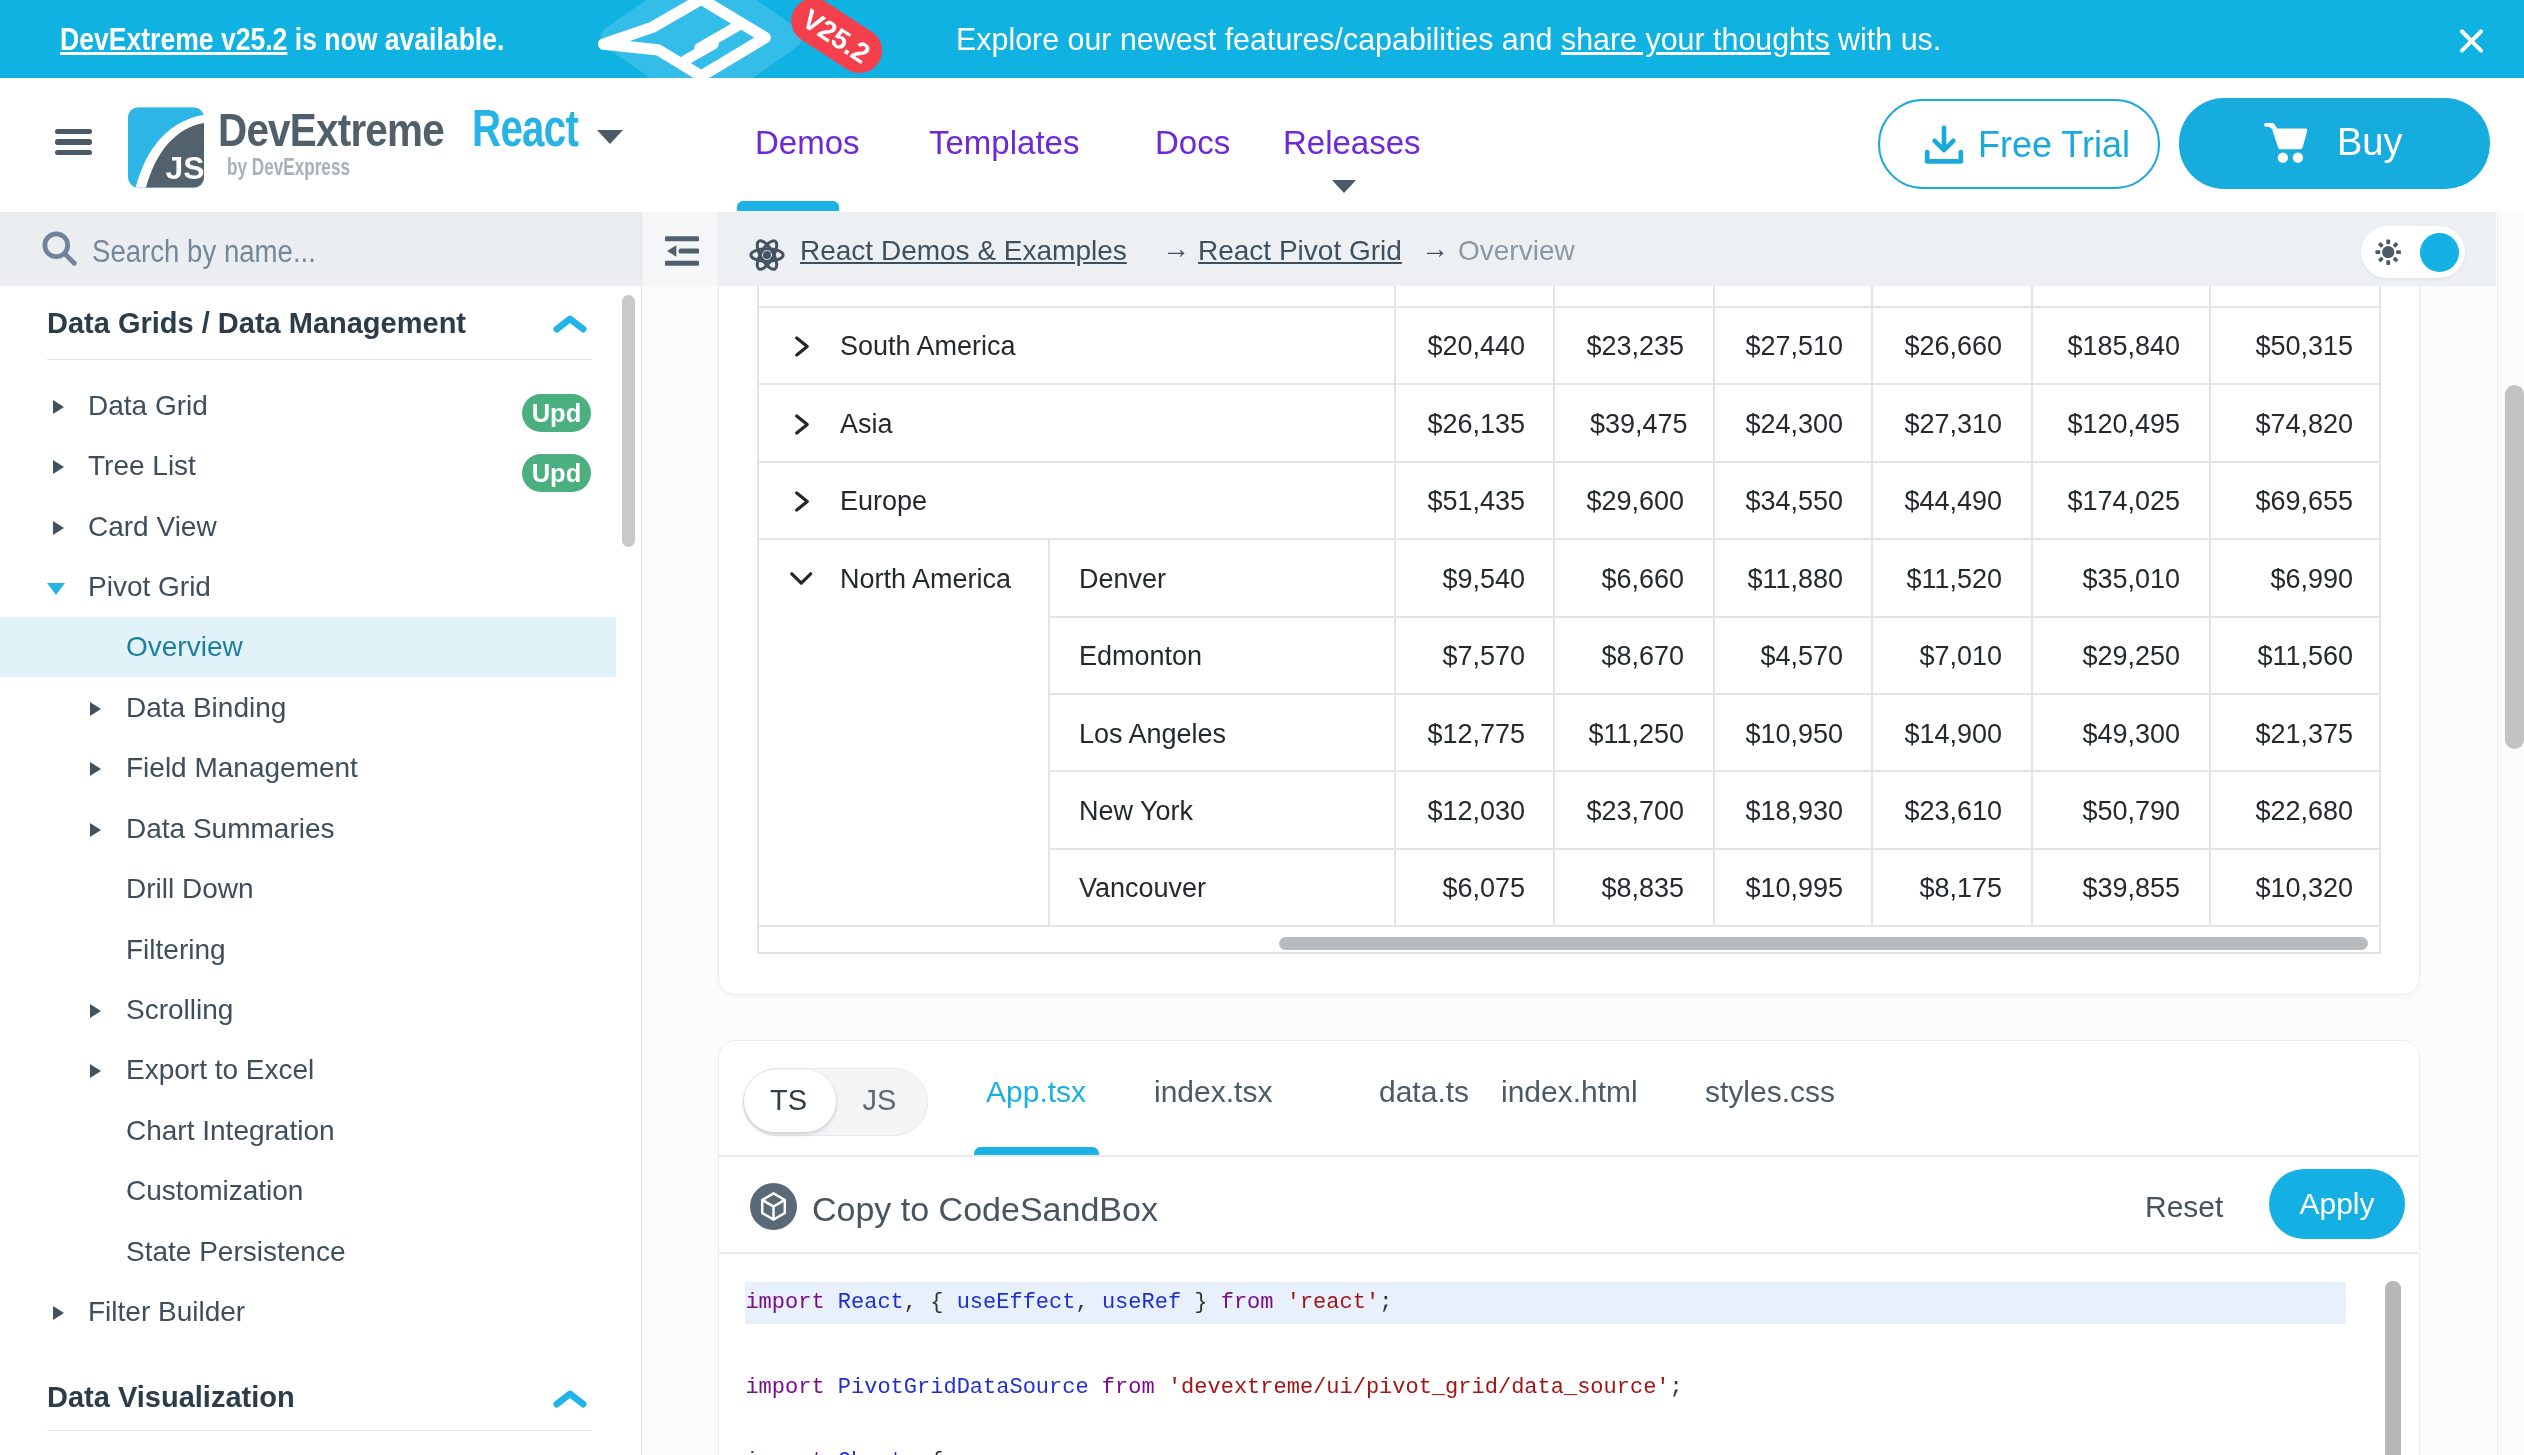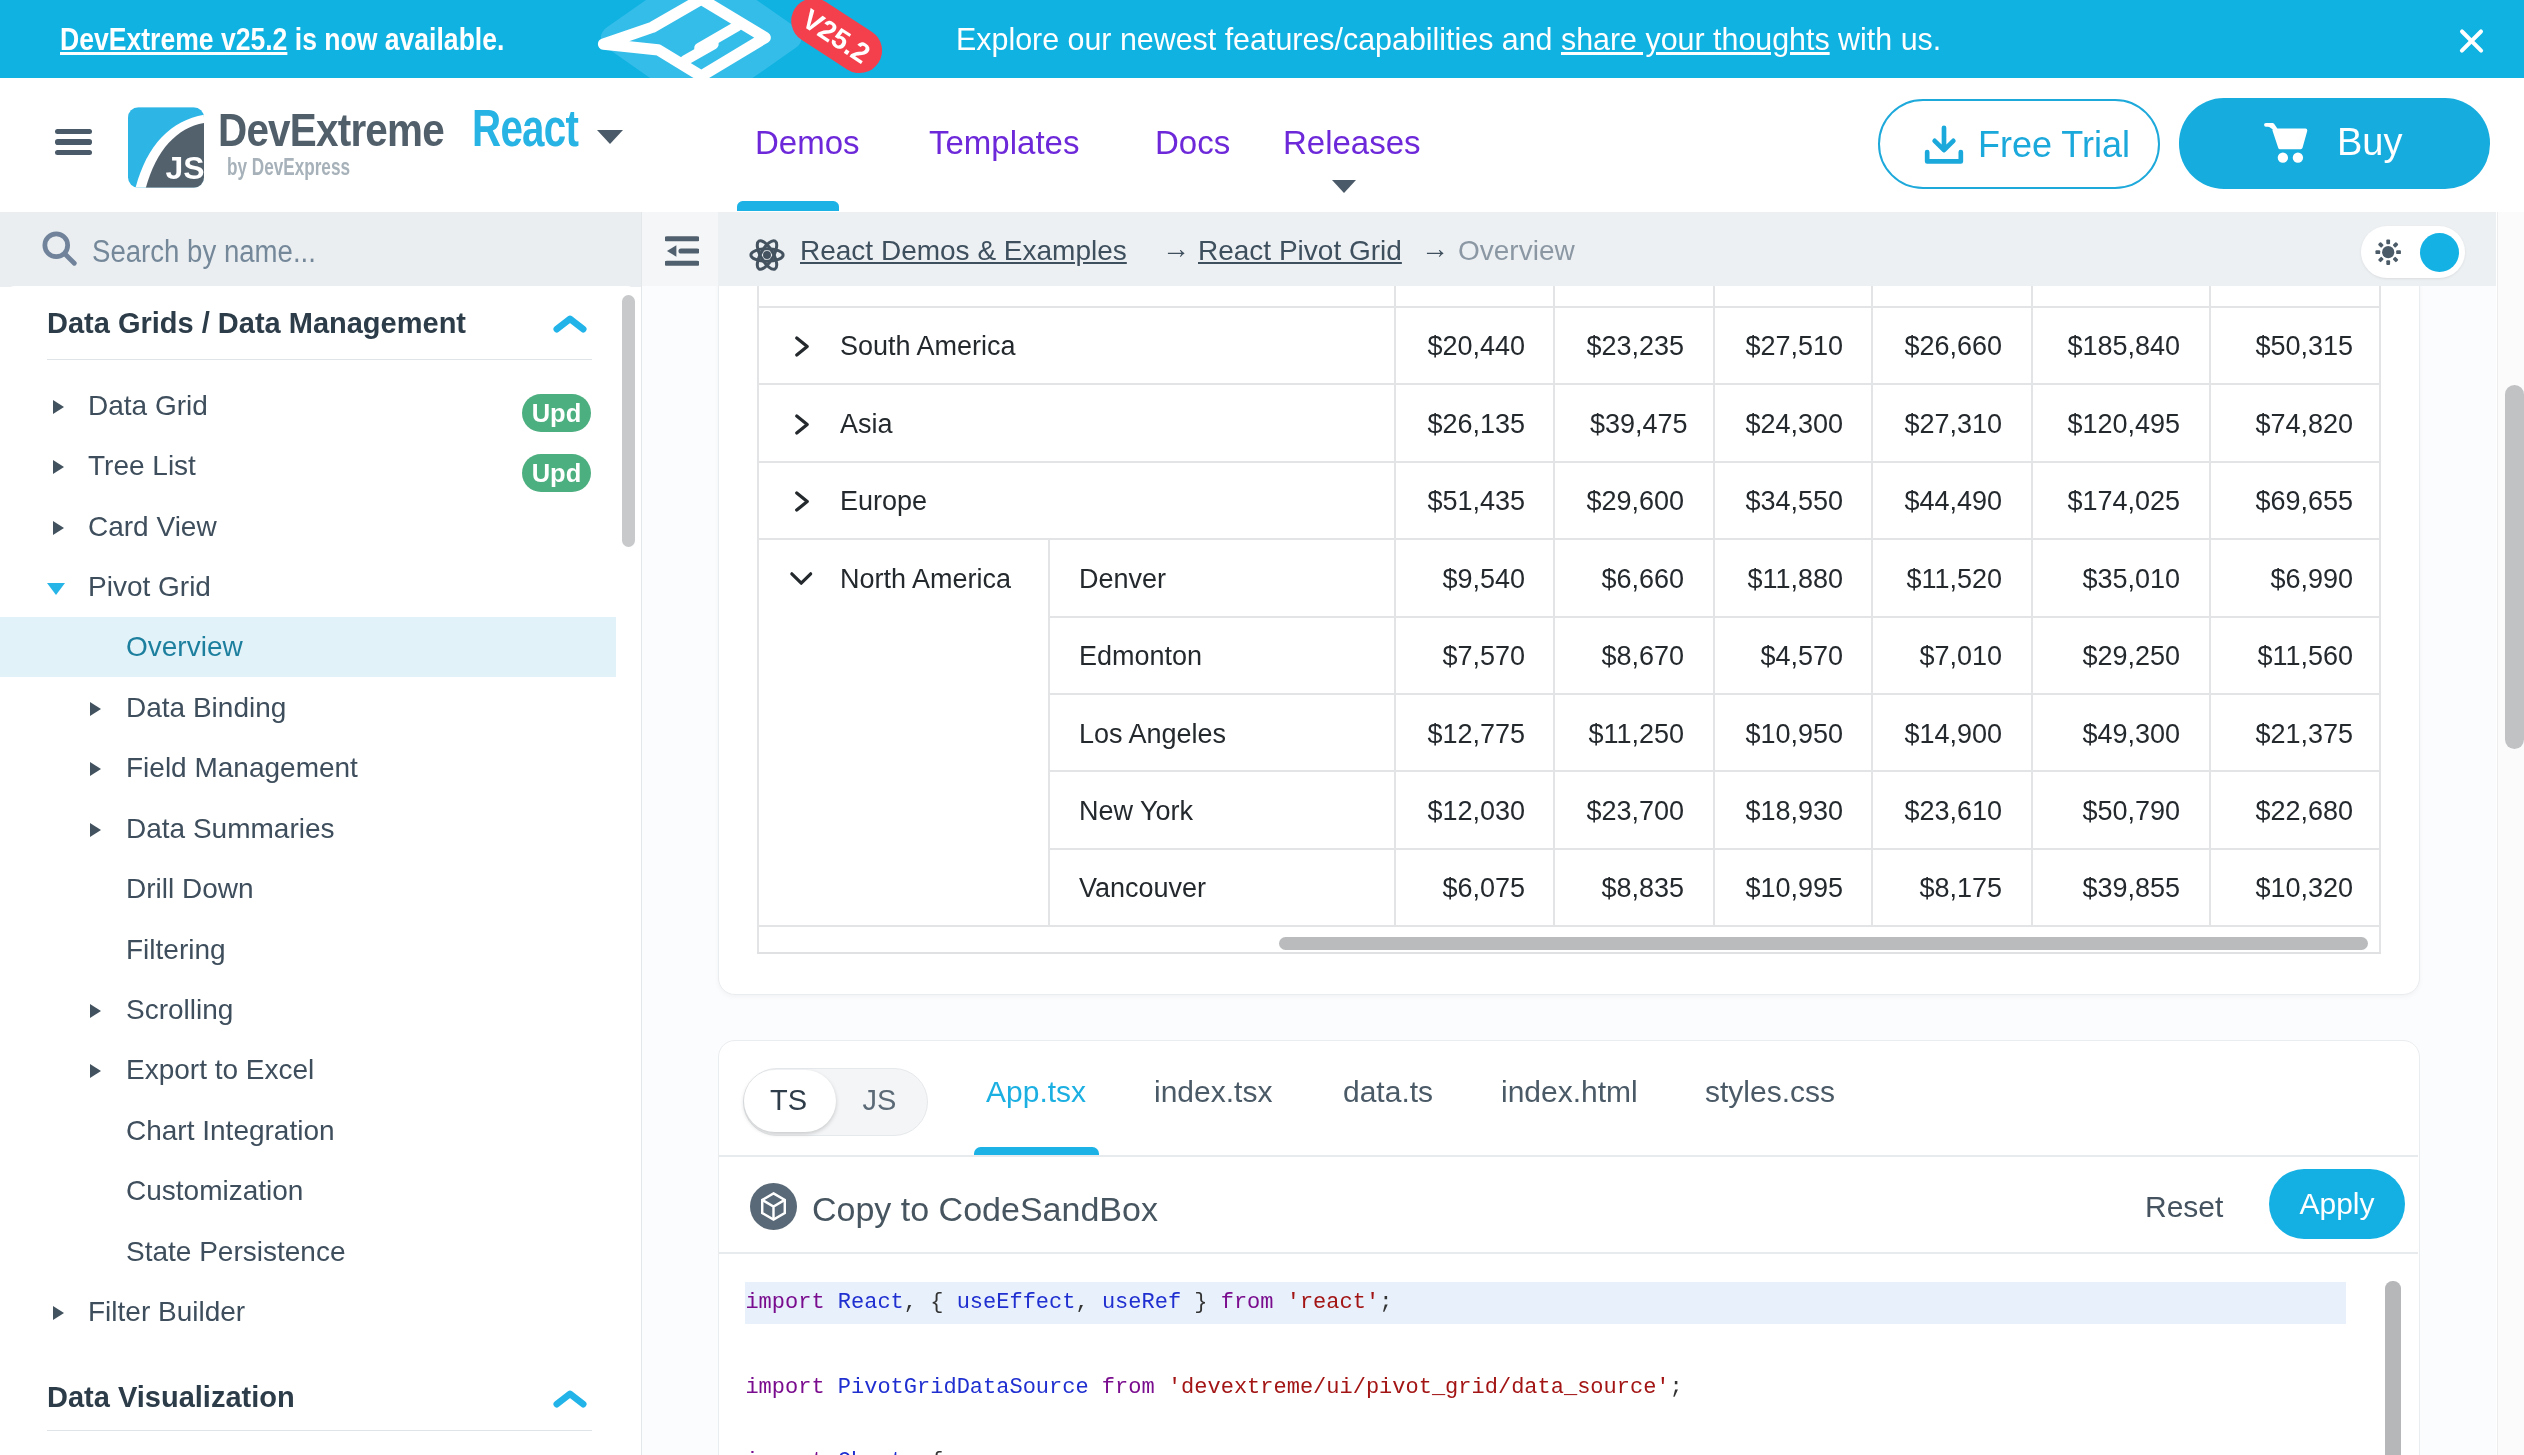--- a/index.html
+++ b/index.html
@@ -28,21 +28,21 @@
 #demos-underline { position:absolute; left:737px; top:123px; width:102px; height:10.4px; background:#1cb2e6; border-radius:5.7px 5.7px 0 0; }
 #rel-caret { position:absolute; left:1332px; top:102px; width:0; height:0; border-left:12.3px solid transparent; border-right:12.3px solid transparent; border-top:13.2px solid #4b5a68; }
 #btn-trial { position:absolute; left:1878px; top:21px; width:282px; height:90px; border:2.8px solid #1ea9db; border-radius:45px; color:#1ba8db; font-size:36px; }
 #btn-trial span { position:absolute; left:98px; top:23px; }
 #btn-buy { position:absolute; left:2179px; top:20px; width:311px; height:91px; background:#17acde; border-radius:45px; color:#fff; font-size:38px; }
 #btn-buy span { position:absolute; left:158px; top:23px; }
 
 
 #searchrow { position:absolute; left:0; top:212px; width:642px; height:75px; background:#eaeef1; }
 #searchtext { position:absolute; left:92px; top:22px; font-size:31px; color:#74889a; transform:scaleX(0.89); transform-origin:0 0; }
-#sidebar { position:absolute; left:0; top:286px; width:642px; height:1170px; background:#fff;border-radius:16px; }
+#sidebar { position:absolute; left:0; top:286px; width:642px; height:1170px; background:#fff; }
 #sidescroll { position:absolute; left:622px; top:8.5px; width:13.2px; height:252px; background:#c7c9cb; border-radius:6.6px; }
 #sideborder { position:absolute; left:641px; top:212px; width:0.9px; height:1244px; background:#e4e7ea; }
 .sitem { position:absolute; left:0; width:616px; height:60px; font-size:28px; color:#3e4e5c; }
 .sitem .t1 { position:absolute; left:88px; top:14px; }
 .sitem .t2 { position:absolute; left:126px; top:14px; }
 .shead { position:absolute; left:47px; width:545px; font-size:29px; font-weight:bold; color:#2d3c49; }
 .arr1 { position:absolute; left:53px; top:23.6px; width:0; height:0; border-top:7.6px solid transparent; border-bottom:7.6px solid transparent; border-left:11.3px solid #42525f; }
 .arr2 { position:absolute; left:90px; top:23.6px; width:0; height:0; border-top:7.6px solid transparent; border-bottom:7.6px solid transparent; border-left:11.3px solid #42525f; }
 .arrdown { position:absolute; left:47px; top:25.5px; width:0; height:0; border-left:9.4px solid transparent; border-right:9.4px solid transparent; border-top:12.3px solid #27b5e7; }
 .upd { position:absolute; left:522px; top:18px; width:69px; height:38px; background:#4caf80; border-radius:19px; color:#fff; font-size:25.5px; font-weight:bold; text-align:center; line-height:38px; }
@@ -289,21 +289,21 @@
   <div id="demoarea">
     <div id="democard"></div>
     <div id="codecard">
       <div id="toggle">
           <div id="knobTS"></div>
           <span class="ts">TS</span>
           <span class="js">JS</span>
         </div>
       <div class="tab" style="left:267px; color:#1cb0e2;">App.tsx</div>
       <div class="tab" style="left:435px;">index.tsx</div>
-      <div class="tab" style="left:624px;">data.ts</div>
+      <div class="tab" style="left:660px;">data.ts</div>
       <div class="tab" style="left:782px;">index.html</div>
       <div class="tab" style="left:986px;">styles.css</div>
       <div id="tabul"></div>
       <div id="cshead-border1"></div>
       <svg id="csicon" width="47" height="47" viewBox="-25 -25 50 50">
         <circle r="25" fill="#5a6977"></circle>
         <g stroke="#ffffff" stroke-width="2.6" fill="none">
           <path d="M 0,-14 L 12,-7 L 12,7 L 0,14 L -12,7 L -12,-7 Z"></path>
           <path d="M -12,-7 L 0,0 L 12,-7 M 0,0 L 0,14"></path>
         </g>

